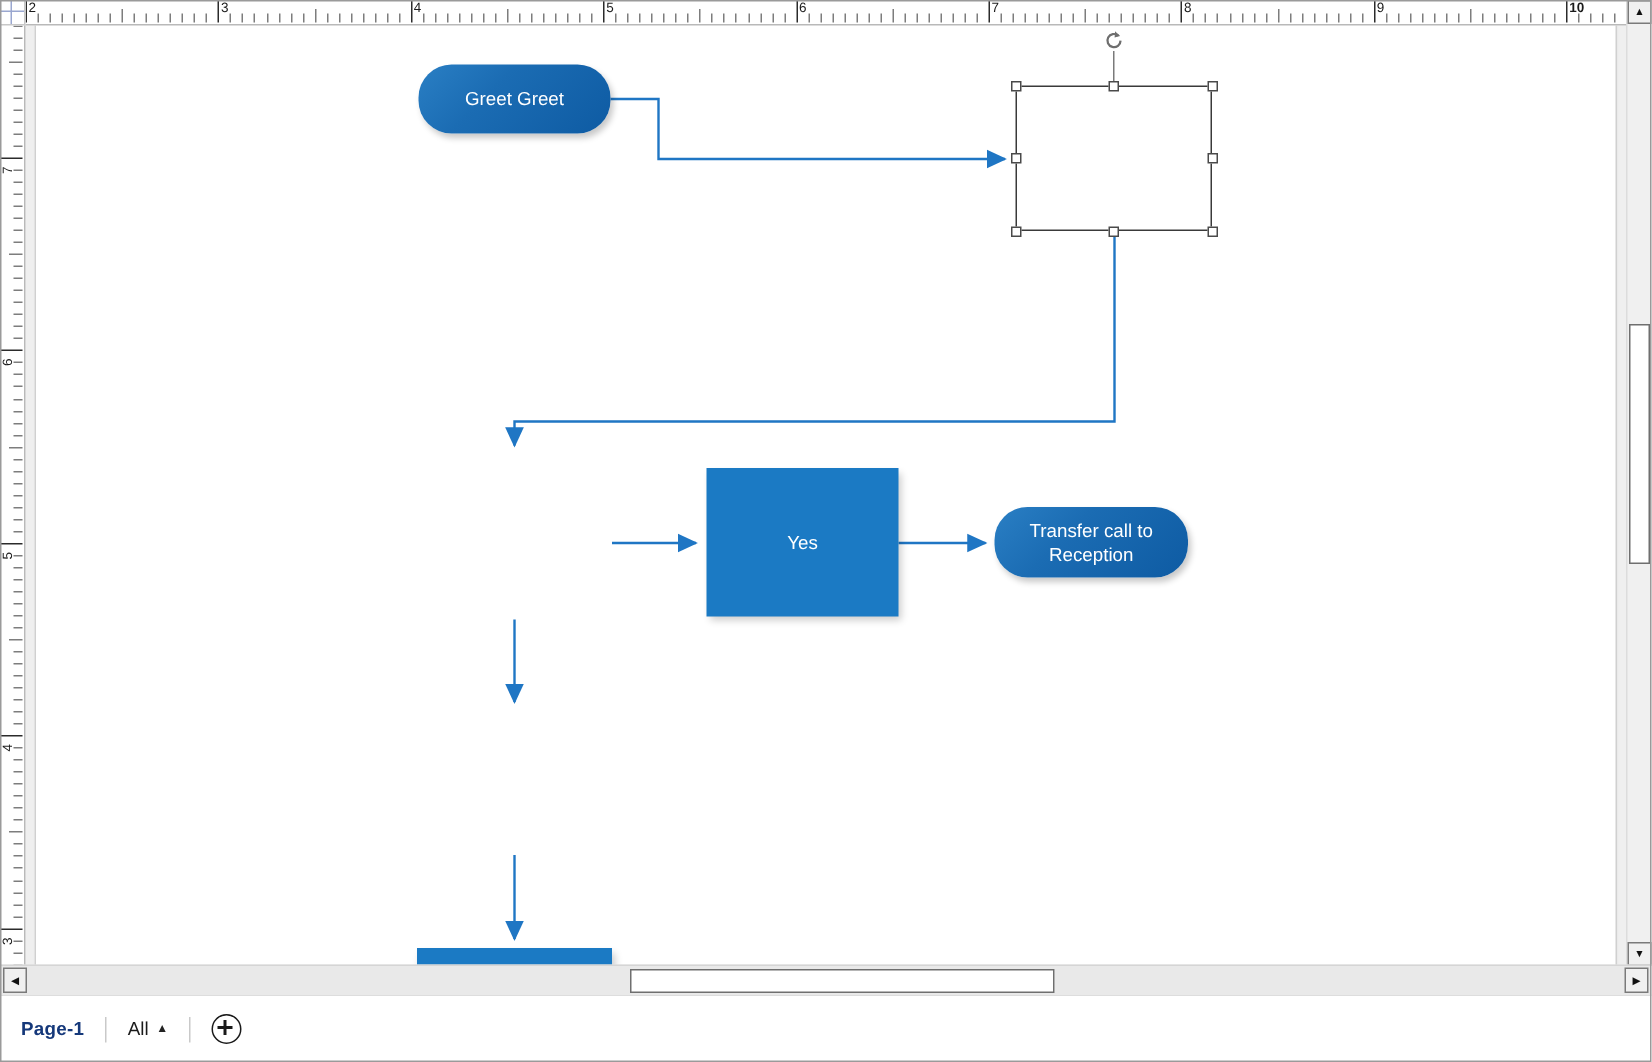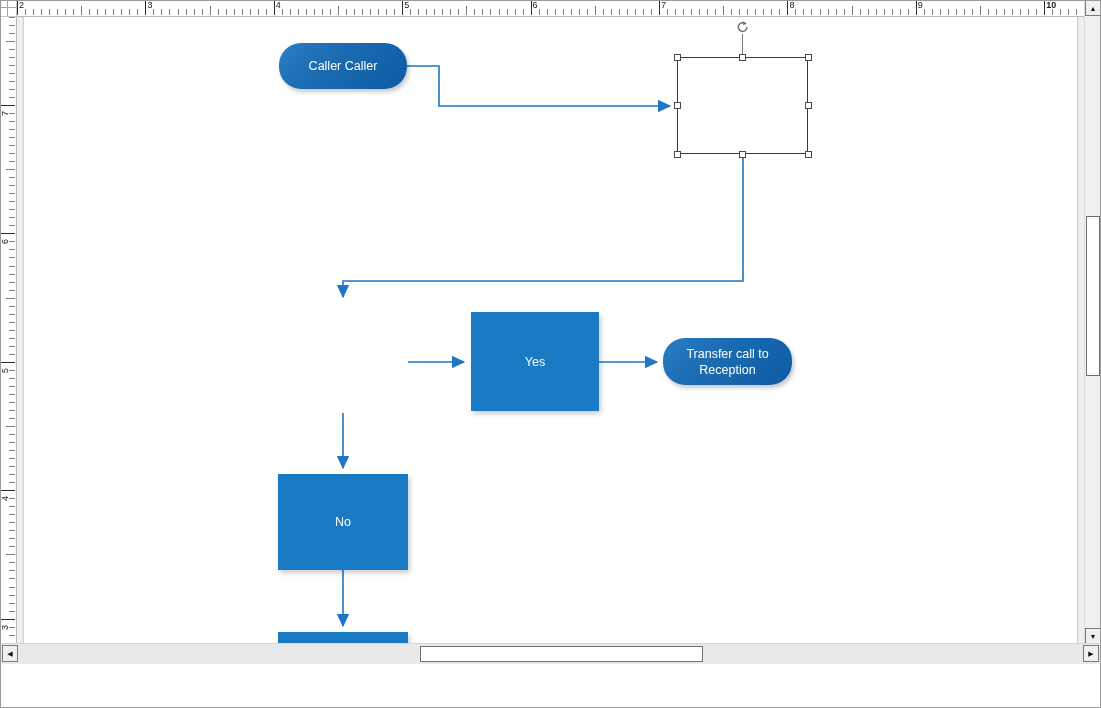--- a/index.html
+++ b/index.html
@@ -414,21 +414,21 @@
           <path d="M 384,346 L 440,346" fill="none" stroke="#1f76c4" stroke-width="1.6" marker-end="url(#arw)"></path>
 
           <path d="M 575,346 L 633,346" fill="none" stroke="#1f76c4" stroke-width="1.6" marker-end="url(#arw)"></path>
 
           <path d="M 319,397 L 319,452" fill="none" stroke="#1f76c4" stroke-width="1.6" marker-end="url(#arw)"></path>
 
           <path d="M 319,554 L 319,610" fill="none" stroke="#1f76c4" stroke-width="1.6" marker-end="url(#arw)"></path>
         </svg>
 
         <div class="shape rounded" style="left:255px;top:27px;width:128px;height:46px;">
-          <div class="lbl">Caller Caller</div>
+          <div class="lbl">Greet Greet</div>
         </div>
 
 
         <div class="sel-border" style="left:653px;top:41px;width:131px;height:97px;"></div>
         <div class="rot-stem" style="left:718px;top:18px;height:23px;"></div>
         <svg class="rot-handle" style="left:712px;top:4px;" viewBox="0 0 16 16">
           <path d="M12.6 8.1 a5 5 0 1 1 -1.7 -3.8" fill="none" stroke="#6e6e6e" stroke-width="1.7"></path>
           <path d="M8.4 1.0 L12.3 4.6 L8.1 5.7 z" fill="#6e6e6e"></path>
         </svg>
         <div class="handle" style="left:649.5px;top:37.5px;"></div>
@@ -442,23 +442,20 @@
 
 
         <div class="shape rect" style="left:447px;top:296px;width:128px;height:99px;">
           <div class="lbl">Yes</div>
         </div>
 
         <div class="shape rounded" style="left:639px;top:322px;width:129px;height:47px;">
           <div class="lbl">Transfer call to Reception</div>
         </div>
 
-        <div class="shape rect" style="left:254px;top:458px;width:130px;height:96px;">
-          <div class="lbl">No</div>
-        </div>
 
         <div class="shape rect" style="left:254px;top:616px;width:130px;height:30px;">
           <div class="lbl"></div>
         </div>
 
       </div>
     </div>
   </div>
 
   <div class="vscroll">
@@ -466,15 +463,25 @@
     <div class="thumb" id="vthumb" style="top: 216px; height: 160px;"></div>
     <div class="btn dn">▼</div>
   </div>
 
   <div class="hscroll">
     <div class="btn left">◀</div>
     <div class="thumb" id="hthumb" style="left: 420px; width: 283px;"></div>
     <div class="btn right">▶</div>
   </div>
 
+  <div class="statusbar">
+    <div class="status-page">Page-1</div>
+    <div class="status-div"></div>
+    <div class="status-all">
+      <span>All</span>
+      <span class="caret">▲</span>
+    </div>
+    <div class="status-div"></div>
+    <div class="status-plus"></div>
+  </div>
 
   <div class="outer-frame"></div>
 </div>
 
 </body></html>

